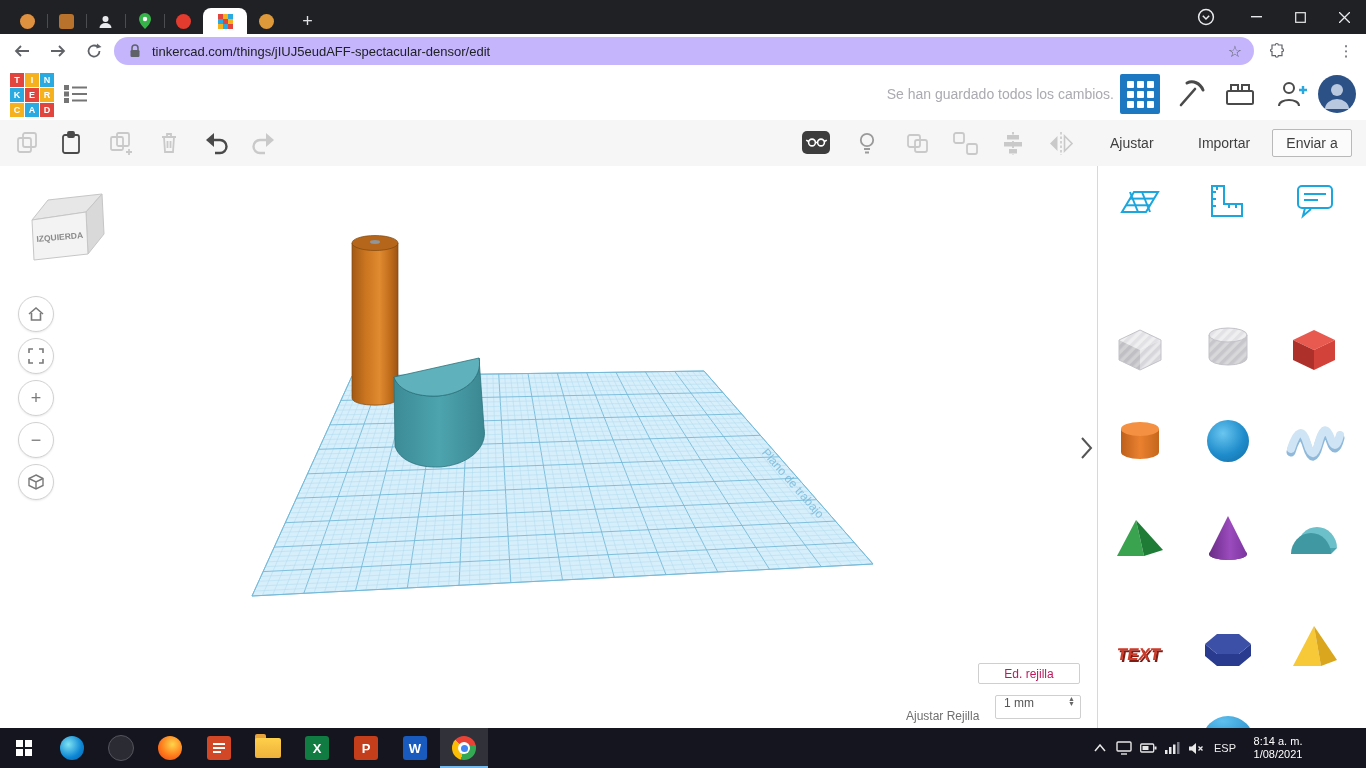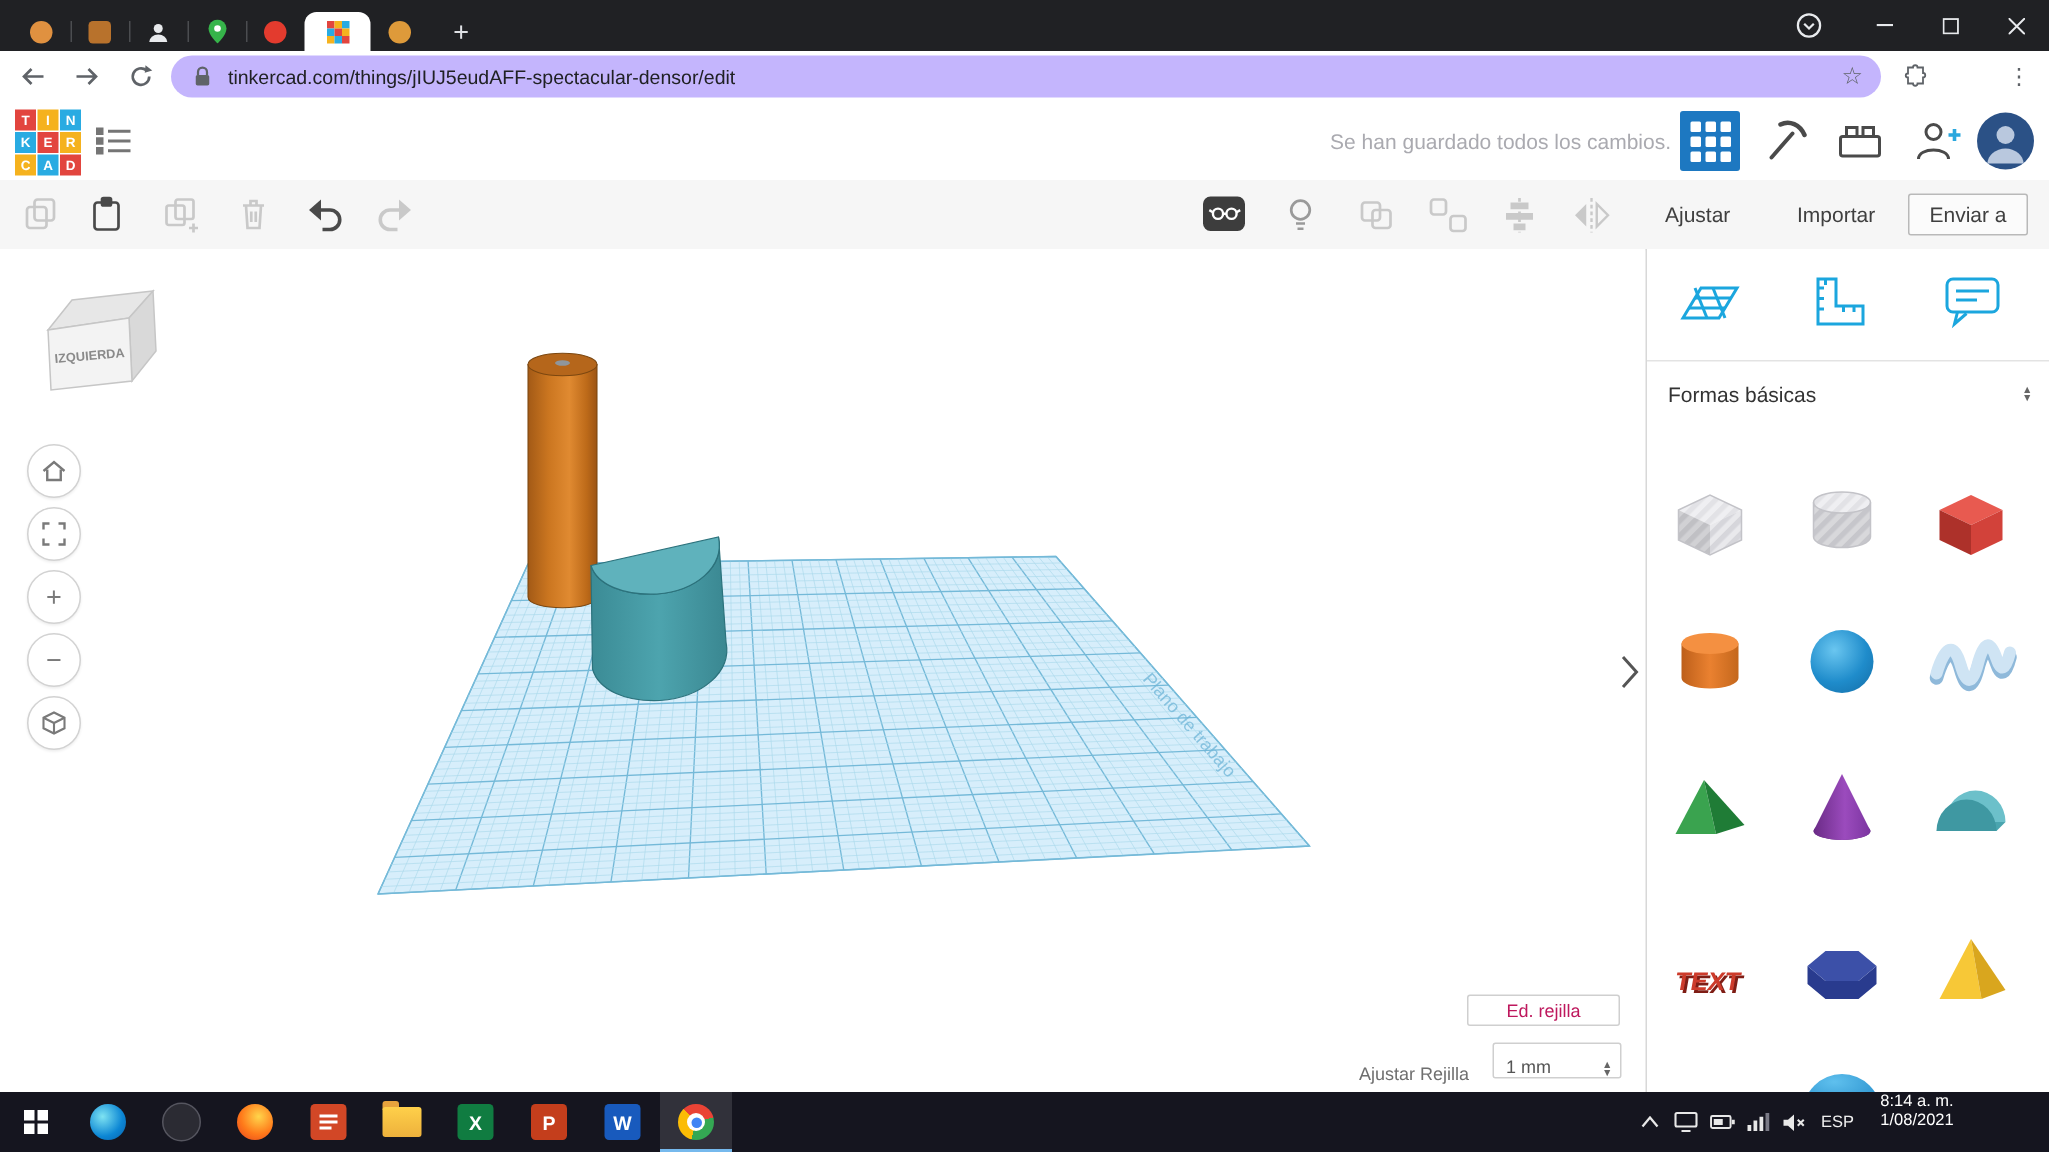--- a/index.html
+++ b/index.html
@@ -47,21 +47,21 @@
 
   
   .viewport{position:absolute;left:0;top:166px;width:1097px;height:562px;background:#fff;overflow:hidden;}
   .navball{position:absolute;left:18px;width:34px;height:34px;border-radius:50%;background:#fff;
            border:1px solid #d2d2d2;box-shadow:0 1px 2px rgba(0,0,0,.08);
            display:flex;align-items:center;justify-content:center;color:#7a7a7a;font-size:18px;}
   .gridbtn{position:absolute;border:1px solid #cfcfcf;background:#fff;border-radius:2px;color:#be185d;
            font-size:12px;display:flex;align-items:center;justify-content:center;}
   .snap-label{position:absolute;font-size:12px;color:#6f6f6f;}
   .snap-select{position:absolute;border:1px solid #cfcfcf;background:#fff;border-radius:2px;height:22px;
-               display:flex;align-items:flex-end;font-size:12px;color:#555;}
+               display:flex;align-items:flex-start;font-size:12px;color:#555;}
   .spin{display:flex;flex-direction:column;line-height:5px;font-size:7px;color:#666;margin-left:auto;margin-right:5px;}
 
   
   .panel{position:absolute;left:1097px;top:166px;width:269px;height:562px;background:#fff;border-left:1px solid #d8d8d8;overflow:hidden;}
   .panel-iconbtn{position:absolute;top:14px;width:46px;height:42px;}
   .panel-dd{position:absolute;left:0;top:74px;width:269px;height:44px;border-top:1px solid #e3e3e3;display:flex;align-items:center;}
   .panel-dd .lbl{margin-left:14px;font-size:14px;color:#333;}
   .shape-cell{position:absolute;width:66px;height:66px;display:flex;align-items:center;justify-content:center;}
 
   
@@ -75,21 +75,21 @@
   .ball{width:24px;height:24px;border-radius:50%;}
   .chrome-ball{position:relative;width:24px;height:24px;border-radius:50%;
      background:conic-gradient(from -45deg,#ea4335 0 120deg,#4285f4 0 120deg,#34a853 120deg 240deg,#fbbc05 240deg 360deg);}
   .chrome-ball .ring{position:absolute;left:6px;top:6px;width:12px;height:12px;border-radius:50%;background:#fff;}
   .chrome-ball .core{position:absolute;left:8.5px;top:8.5px;width:7px;height:7px;border-radius:50%;background:#4285f4;}
   .folder{position:relative;width:26px;height:20px;}
   .folder .tab{position:absolute;left:0;top:-4px;width:11px;height:6px;background:#e8a33d;border-radius:2px 2px 0 0;}
   .folder .body{position:absolute;inset:0;background:linear-gradient(#ffd04a,#edb13c);border-radius:2px;}
   .tray{position:absolute;top:0;height:40px;display:flex;align-items:center;justify-content:center;color:#eee;}
   .clock{position:absolute;left:1244px;top:0;width:68px;height:40px;display:flex;flex-direction:column;
-         align-items:center;justify-content:flex-start;color:#fff;font-size:11px;line-height:13px;}
+         align-items:center;justify-content:center;color:#fff;font-size:11px;line-height:13px;}
 </style>
 </head>
 <body>
 
 <div class="screen">
 
   <div class="titlebar">
     <div class="tab" style="left:8px">
         <span class="fav-circle" style="background:#e09140"></span>
       </div>
@@ -574,27 +574,20 @@
       <svg width="46" height="42" viewBox="0 0 46 42">
           <g fill="none" stroke="#1ba6de" stroke-width="2">
             <rect x="6" y="6" width="34" height="22" rx="4"></rect>
             <path d="M13,28 l-2,8 l8,-7"></path>
             <line x1="12" y1="14" x2="34" y2="14"></line>
             <line x1="12" y1="20" x2="26" y2="20"></line>
           </g>
         </svg>
     </div>
 
-    <div class="panel-dd">
-      <span class="lbl">Formas básicas</span>
-      <span class="spin" style="margin-right:12px">
-          <span>▲</span>
-          <span>▼</span>
-        </span>
-    </div>
 
     <div class="shape-cell" style="left:9px;top:148px">
       <svg width="62" height="62" viewBox="0 0 62 62">
         <defs>
             <pattern id="stripeP" width="7" height="7" patternTransform="rotate(45)" patternUnits="userSpaceOnUse">
           <rect width="7" height="7" fill="#e9e9ec"></rect>
               <rect width="3.5" height="7" fill="#d6d6db"></rect>
             </pattern>
           </defs>
         <polygon points="10,24 31,14 52,24 31,34" fill="url(#stripeP)"></polygon>

